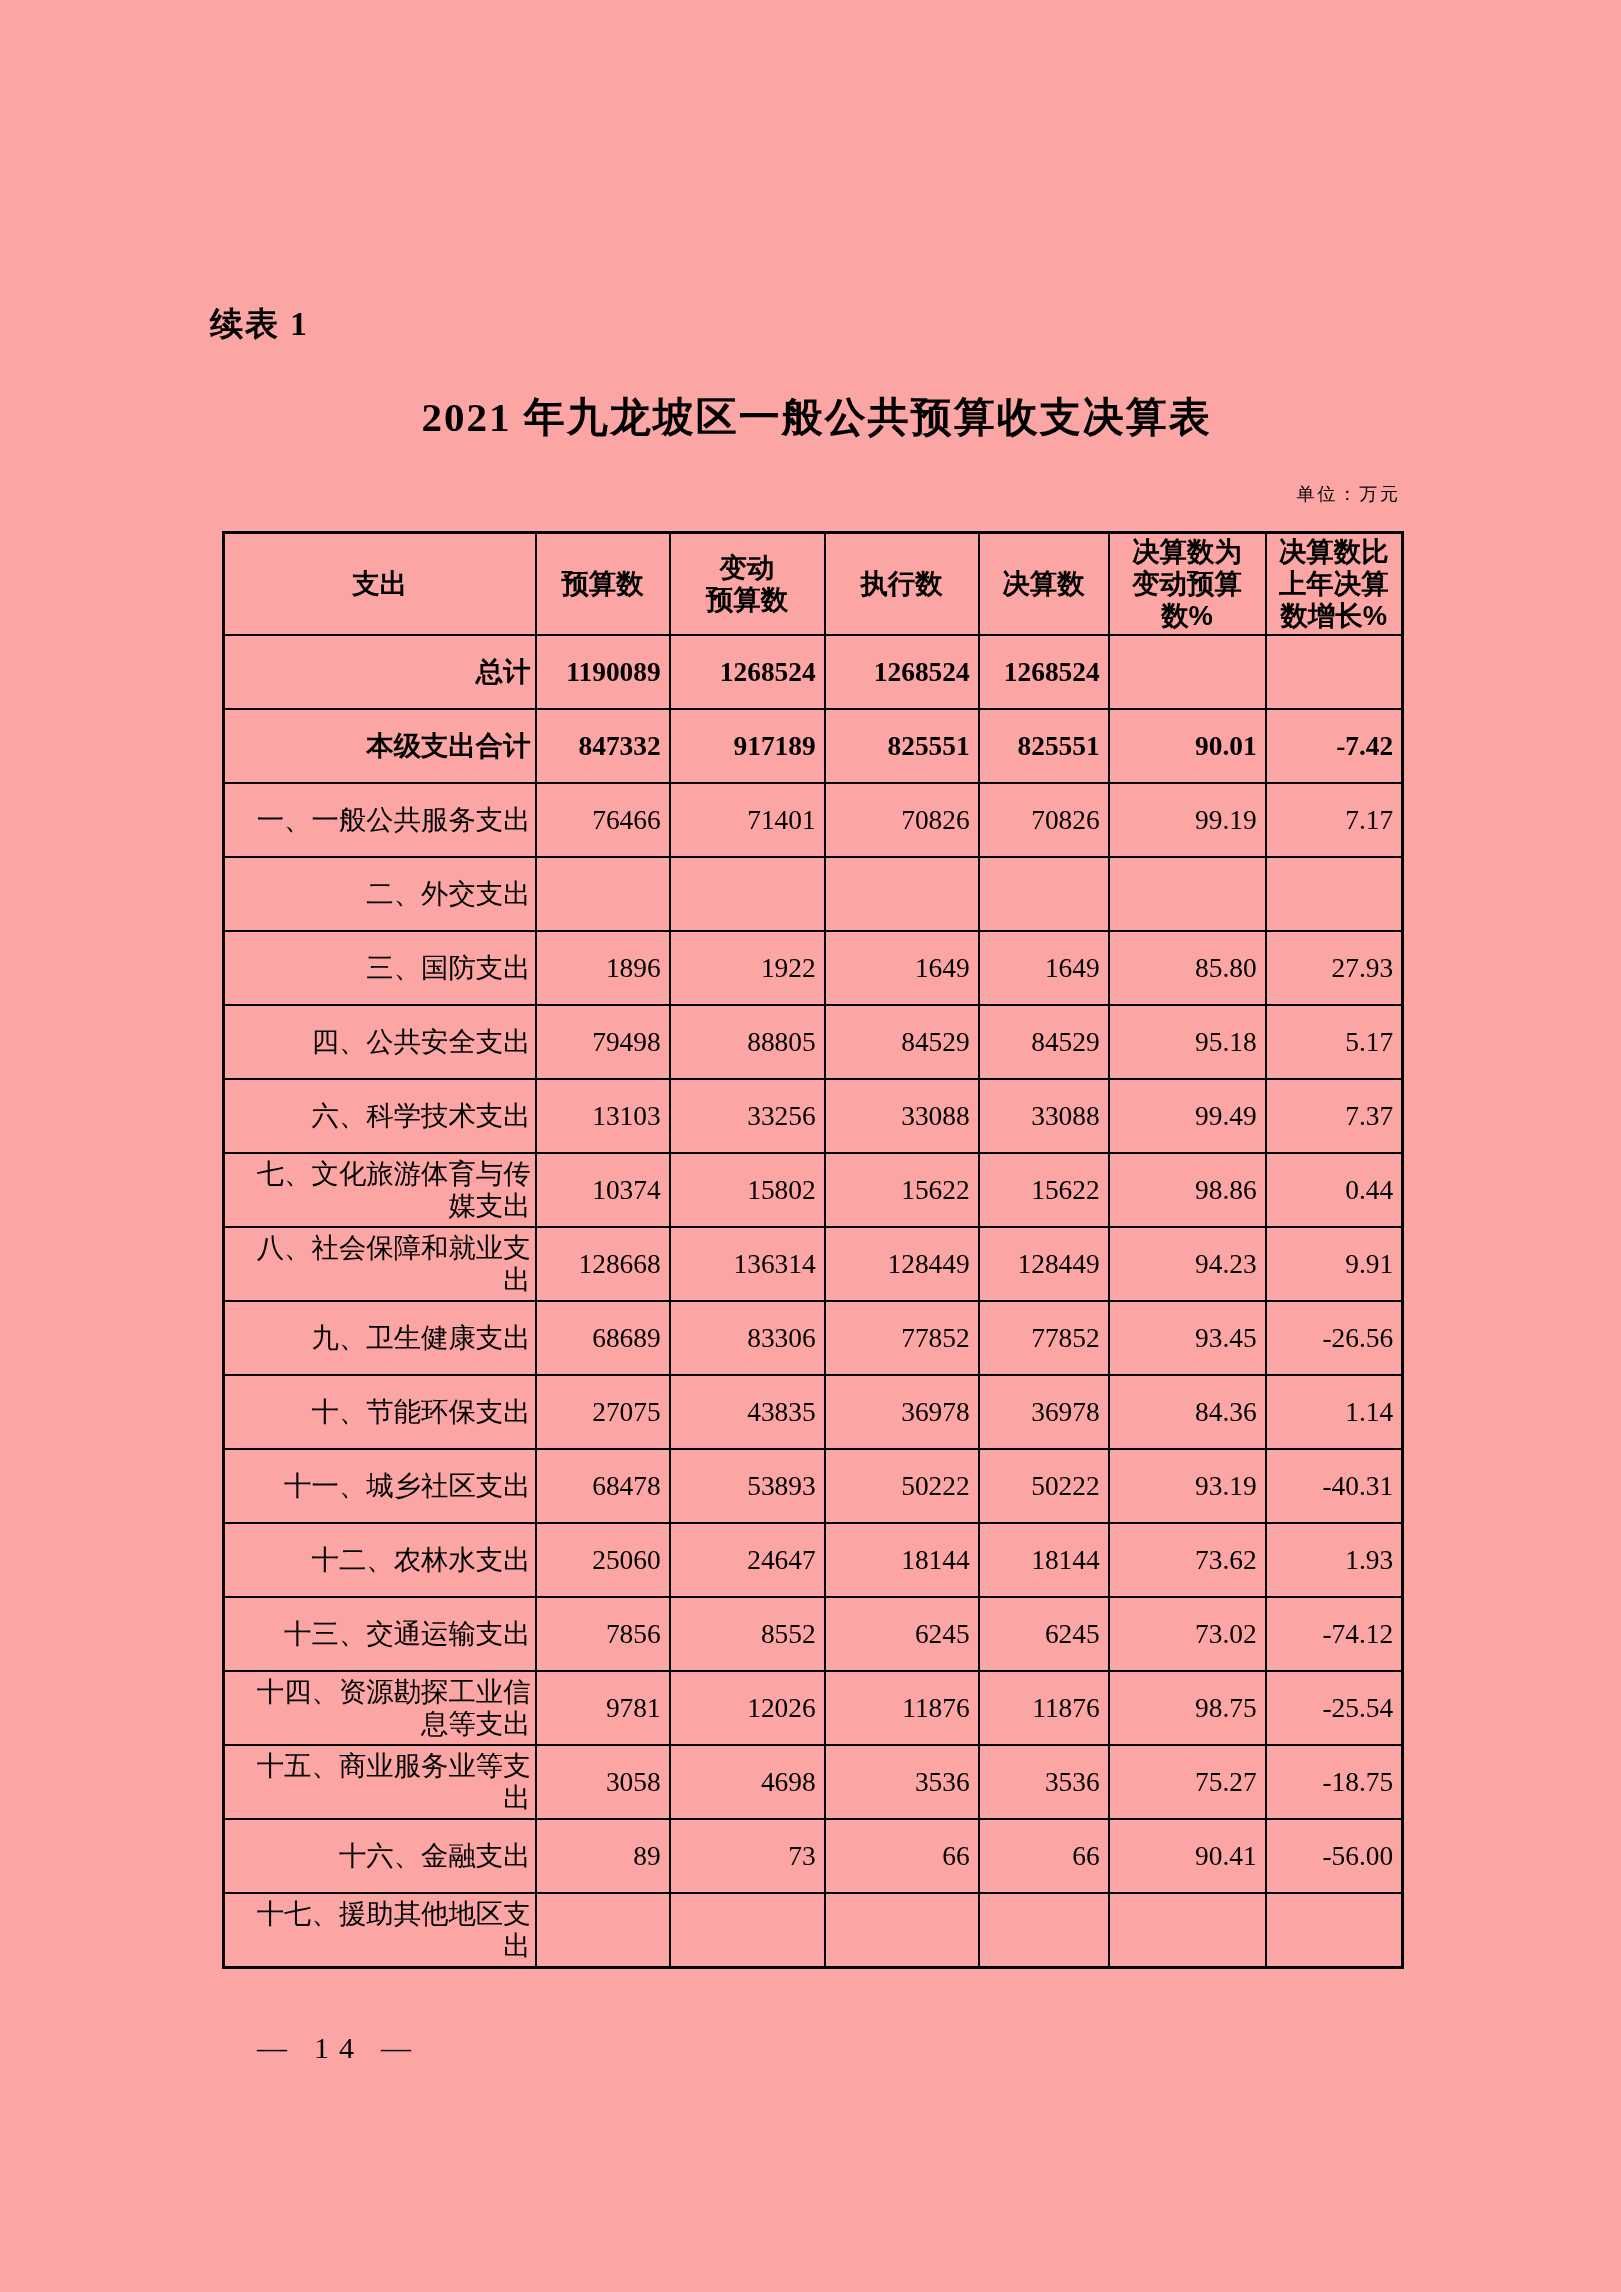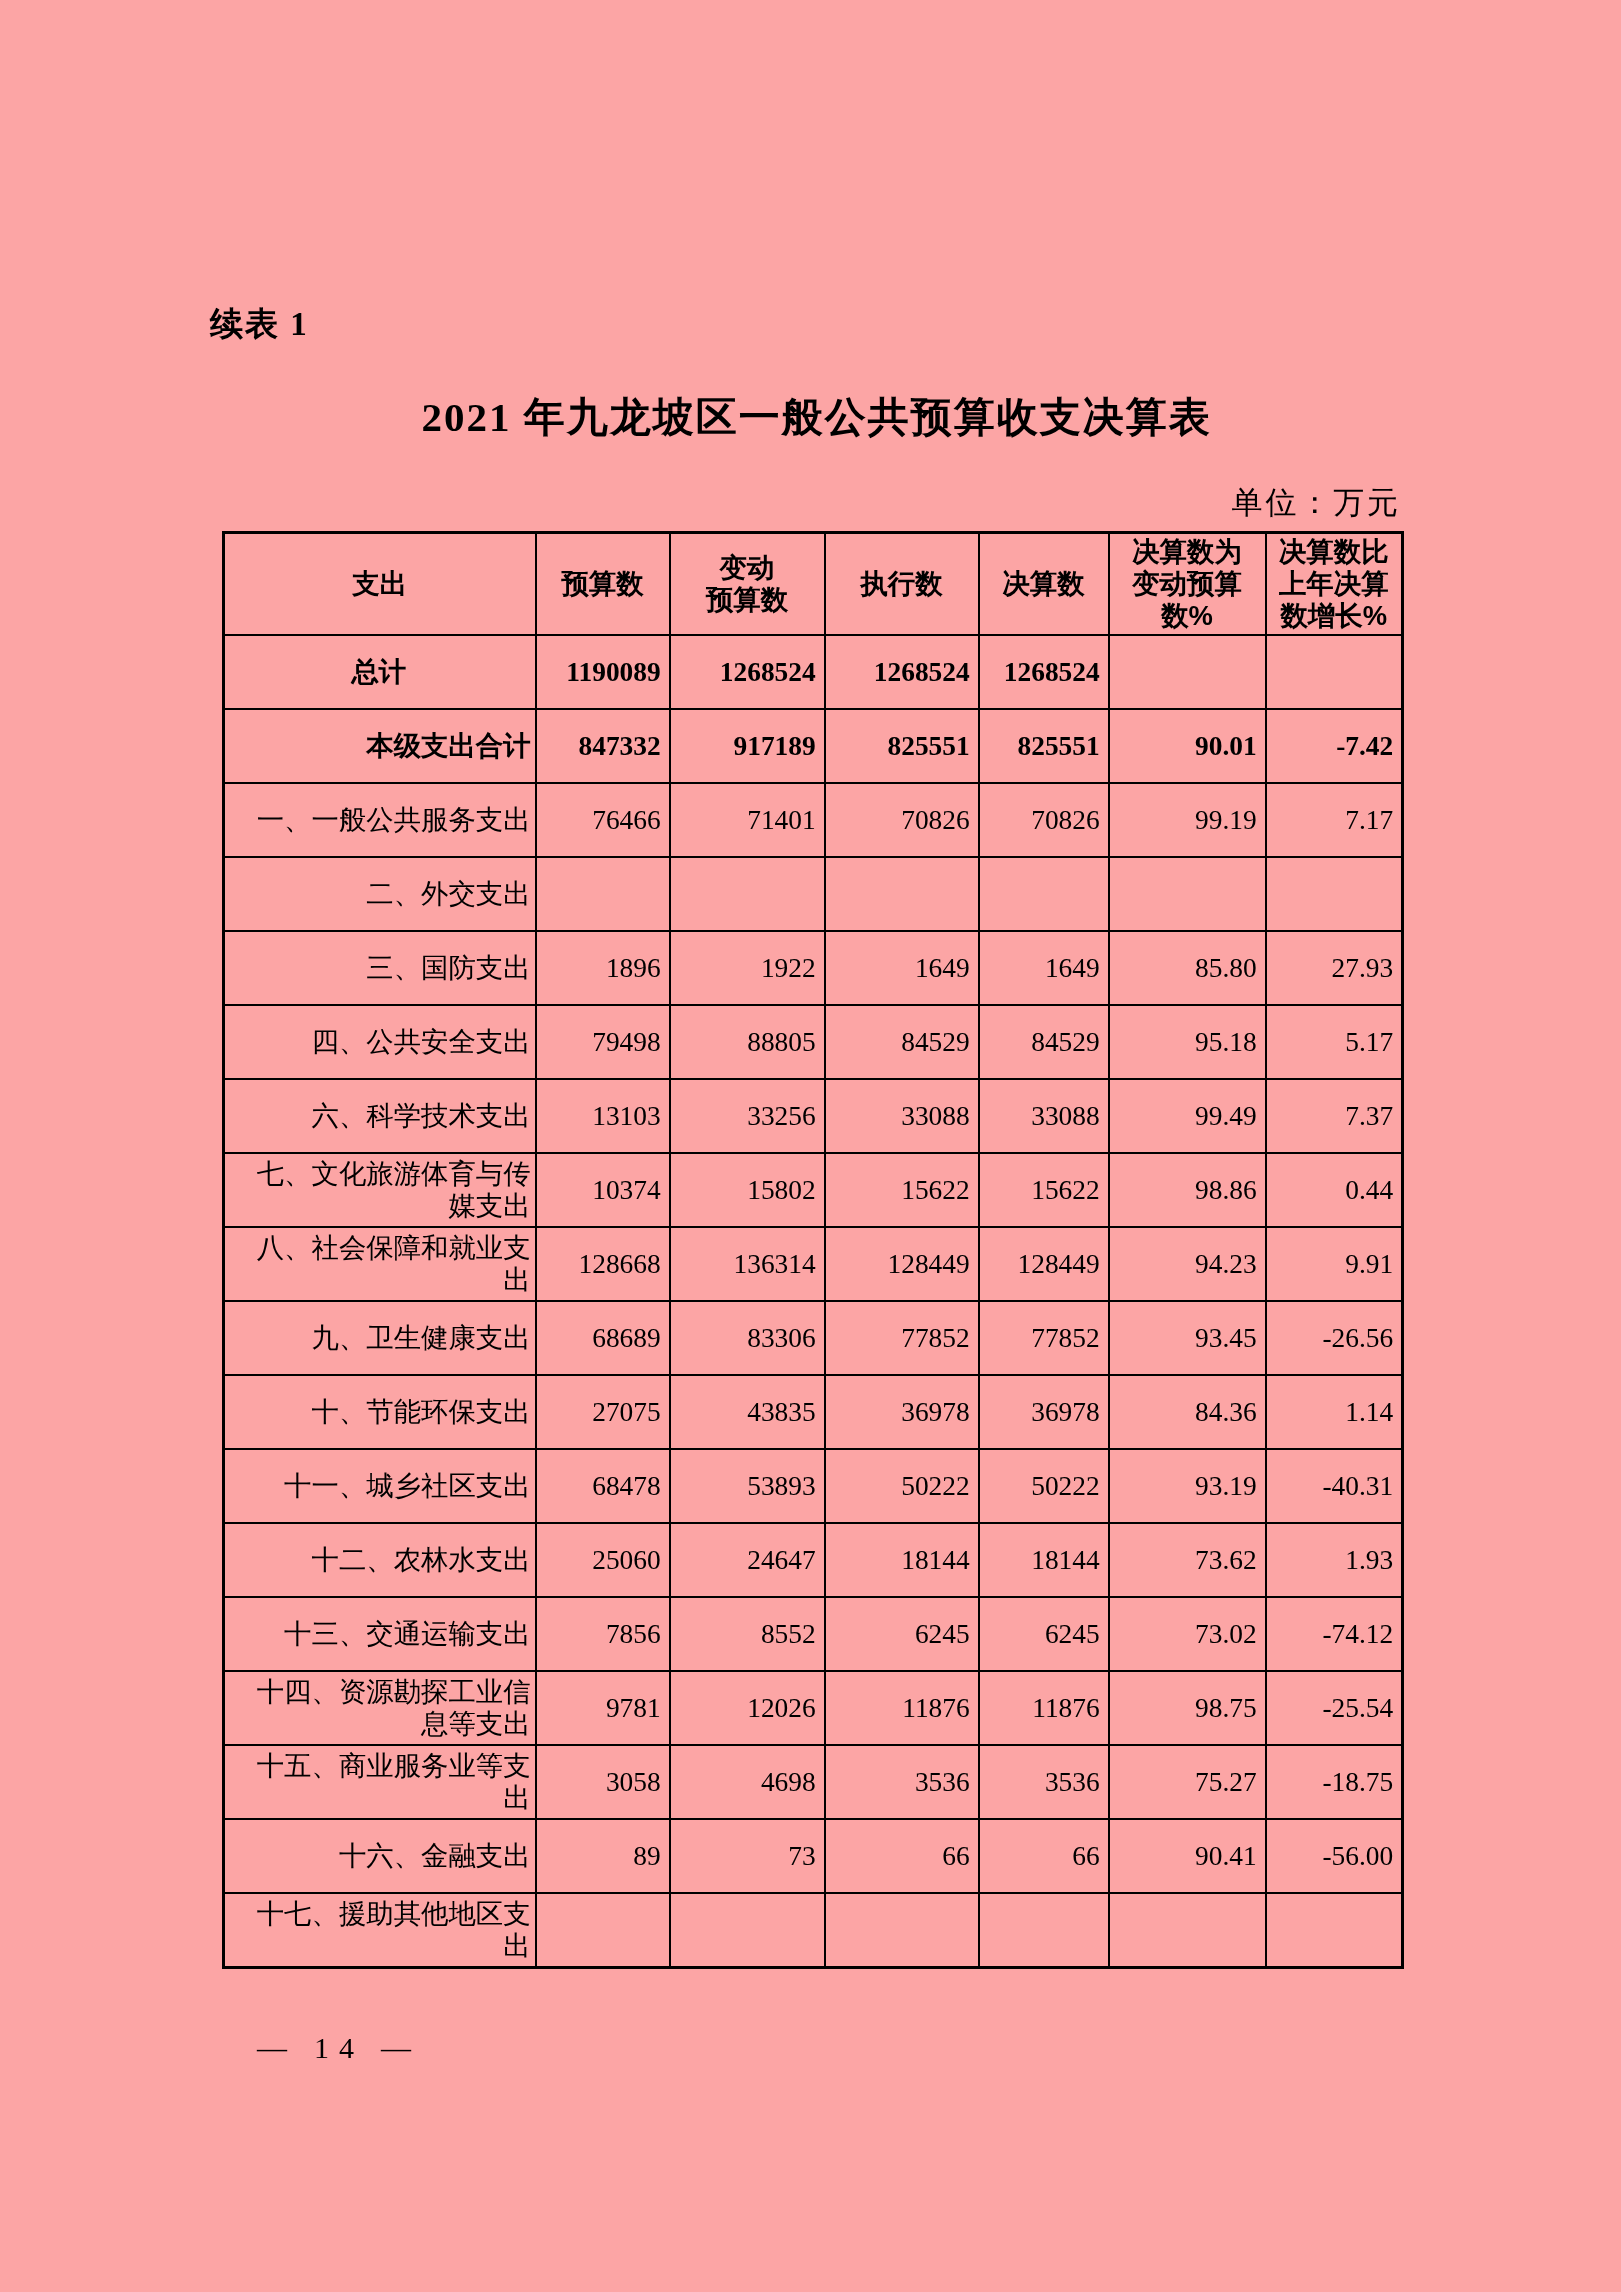--- a/index.html
+++ b/index.html
@@ -37,21 +37,21 @@
     font-weight: bold;
     letter-spacing: 2px;
     font-family: "Liberation Serif", "DejaVu Serif", serif;
   }
   .unit-note {
     position: absolute;
     top: 482px;
     left: 222px;
     width: 1179px;
     text-align: right;
-    font-size: 31px;
+    font-size: 18px;
     letter-spacing: 2.9px;
     font-family: "Liberation Serif", "DejaVu Serif", serif;
   }
   table.budget {
     position: absolute;
     left: 222px;
     top: 531px;
     width: 1179px;
     table-layout: fixed;
     border-collapse: collapse;
@@ -90,21 +90,20 @@
   td.num-cell {
     text-align: right;
     padding: 2px 7.8px 2px 2px;
     font-family: "Liberation Serif", "DejaVu Serif", serif;
     font-size: 28px;
   }
   tr.bold td {
     font-weight: bold;
   }
   td.center {
-    text-align: center;
     padding-left: 2px;
   }
   .page-number {
     position: absolute;
     left: 257px;
     top: 2031px;
     font-size: 30px;
     letter-spacing: 9.8px;
     font-family: "Liberation Serif", "DejaVu Serif", serif;
   }

